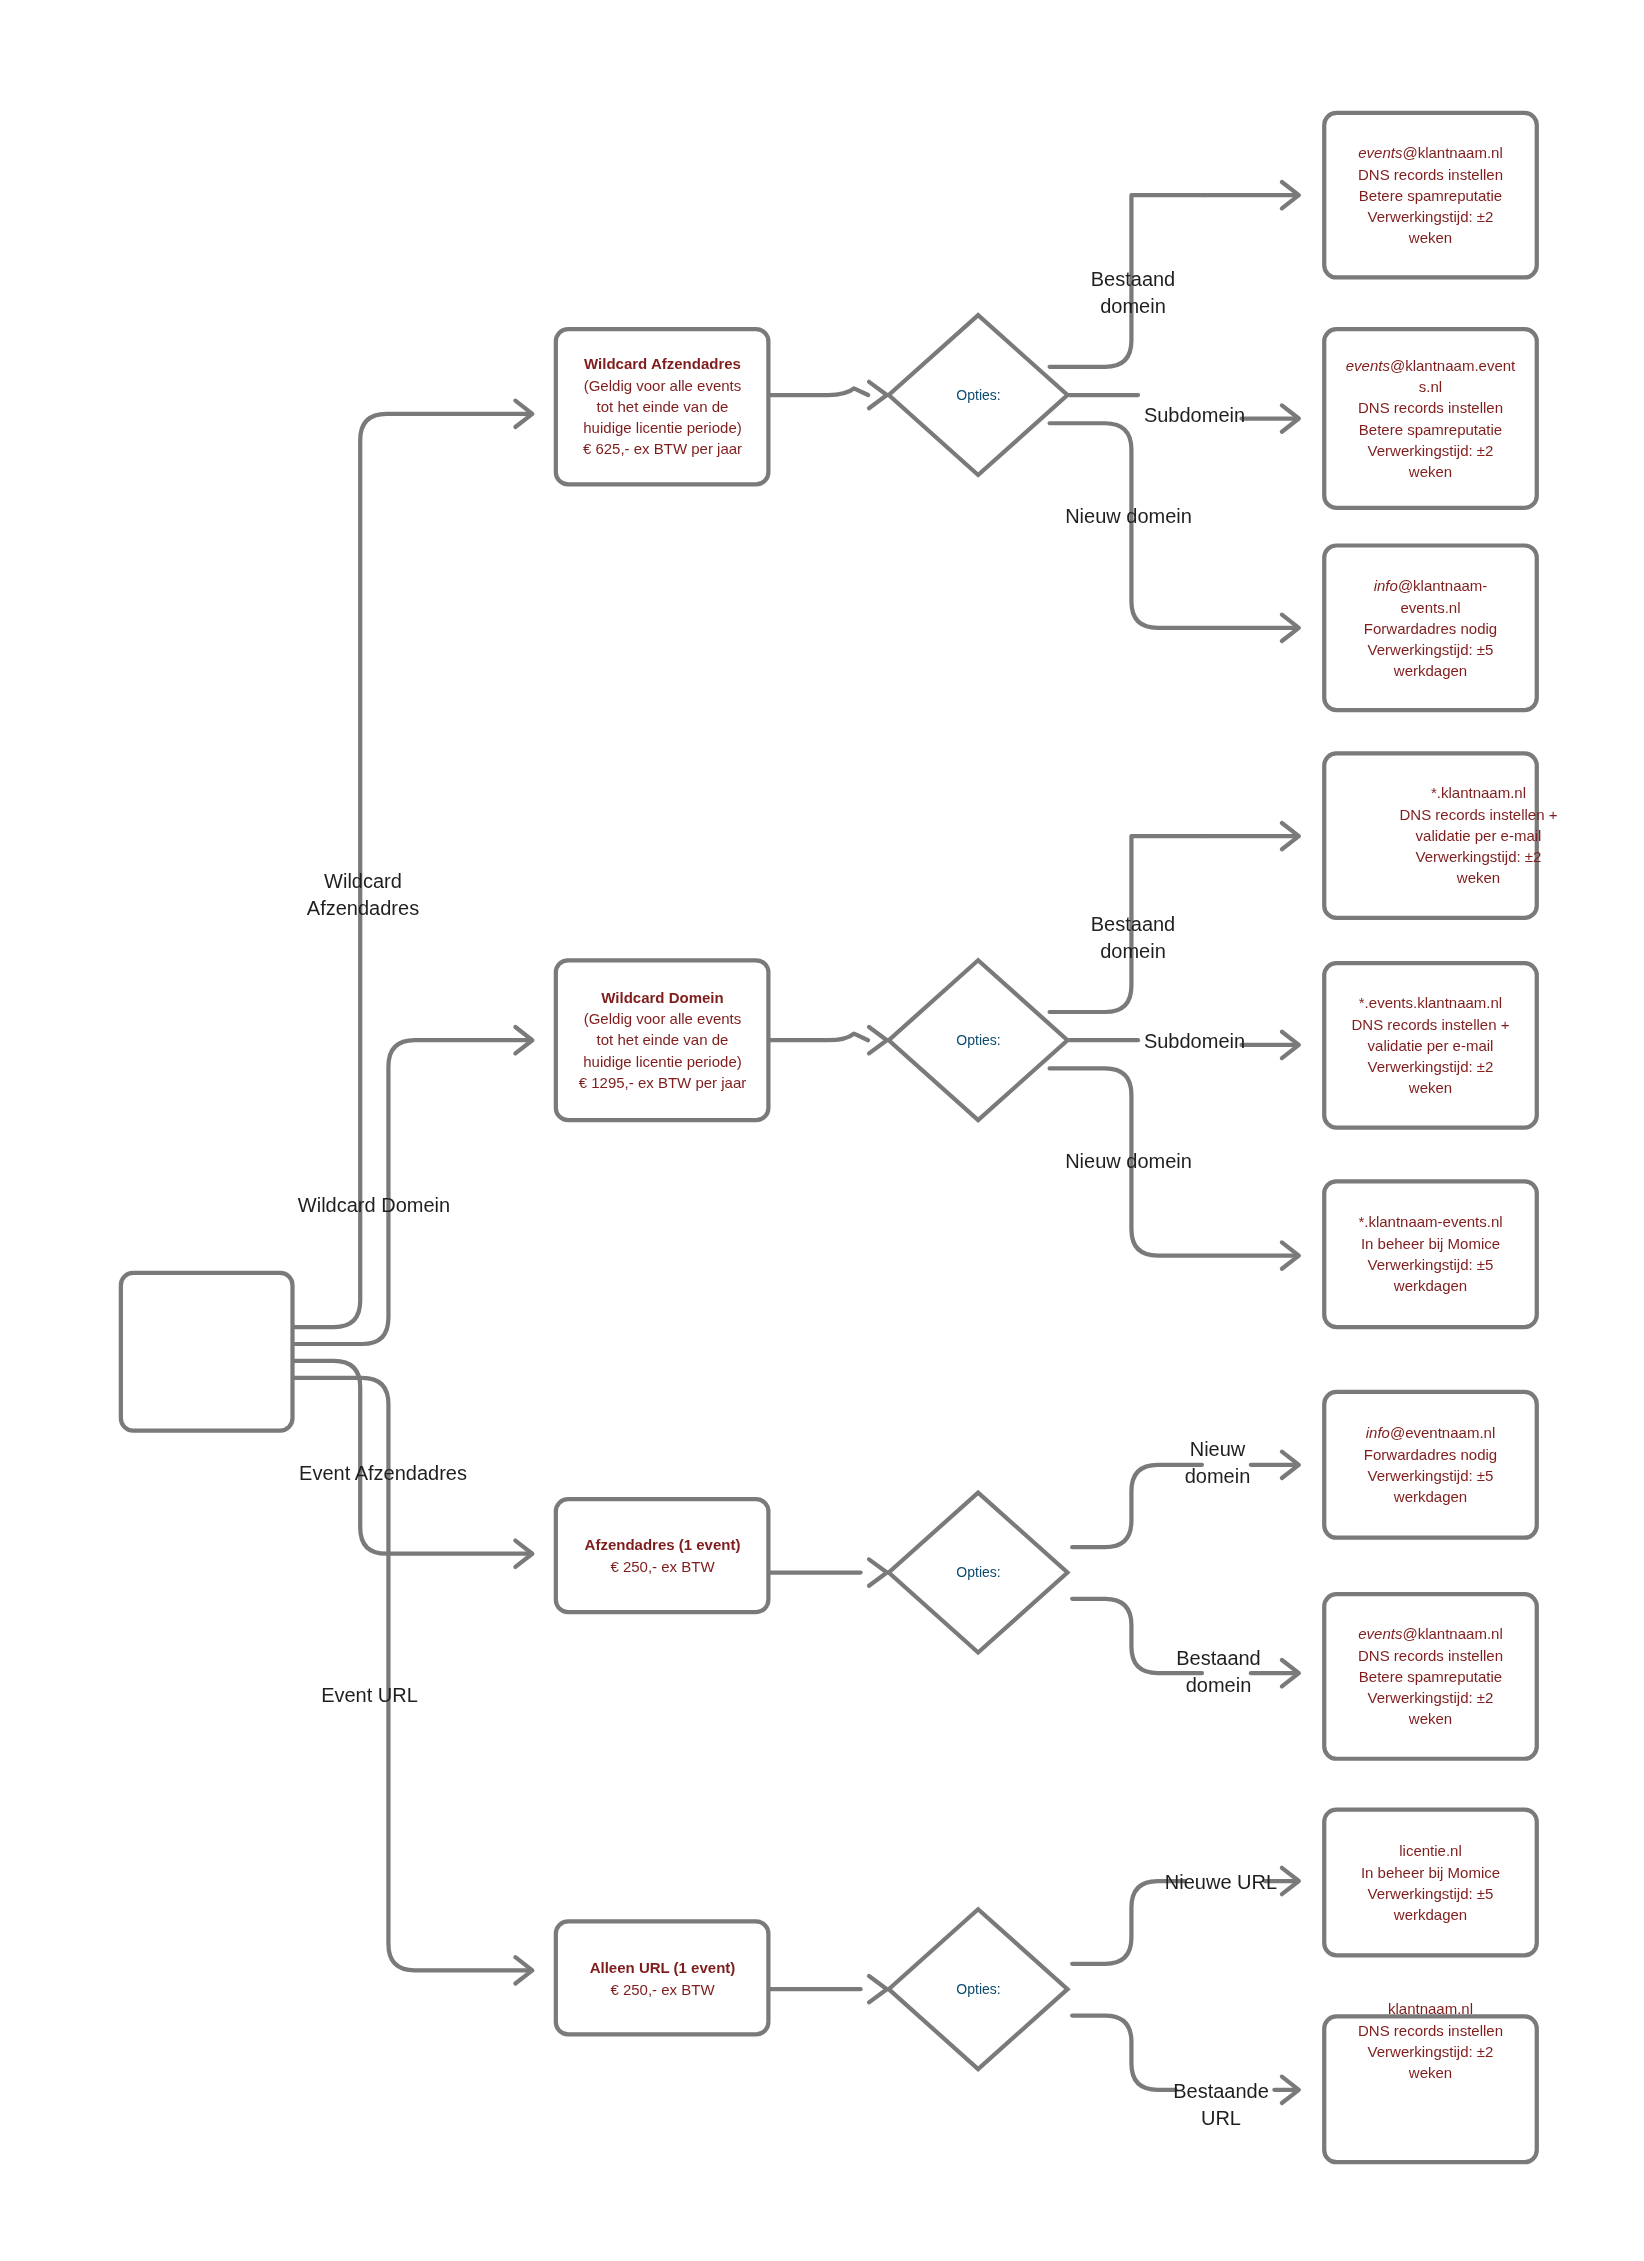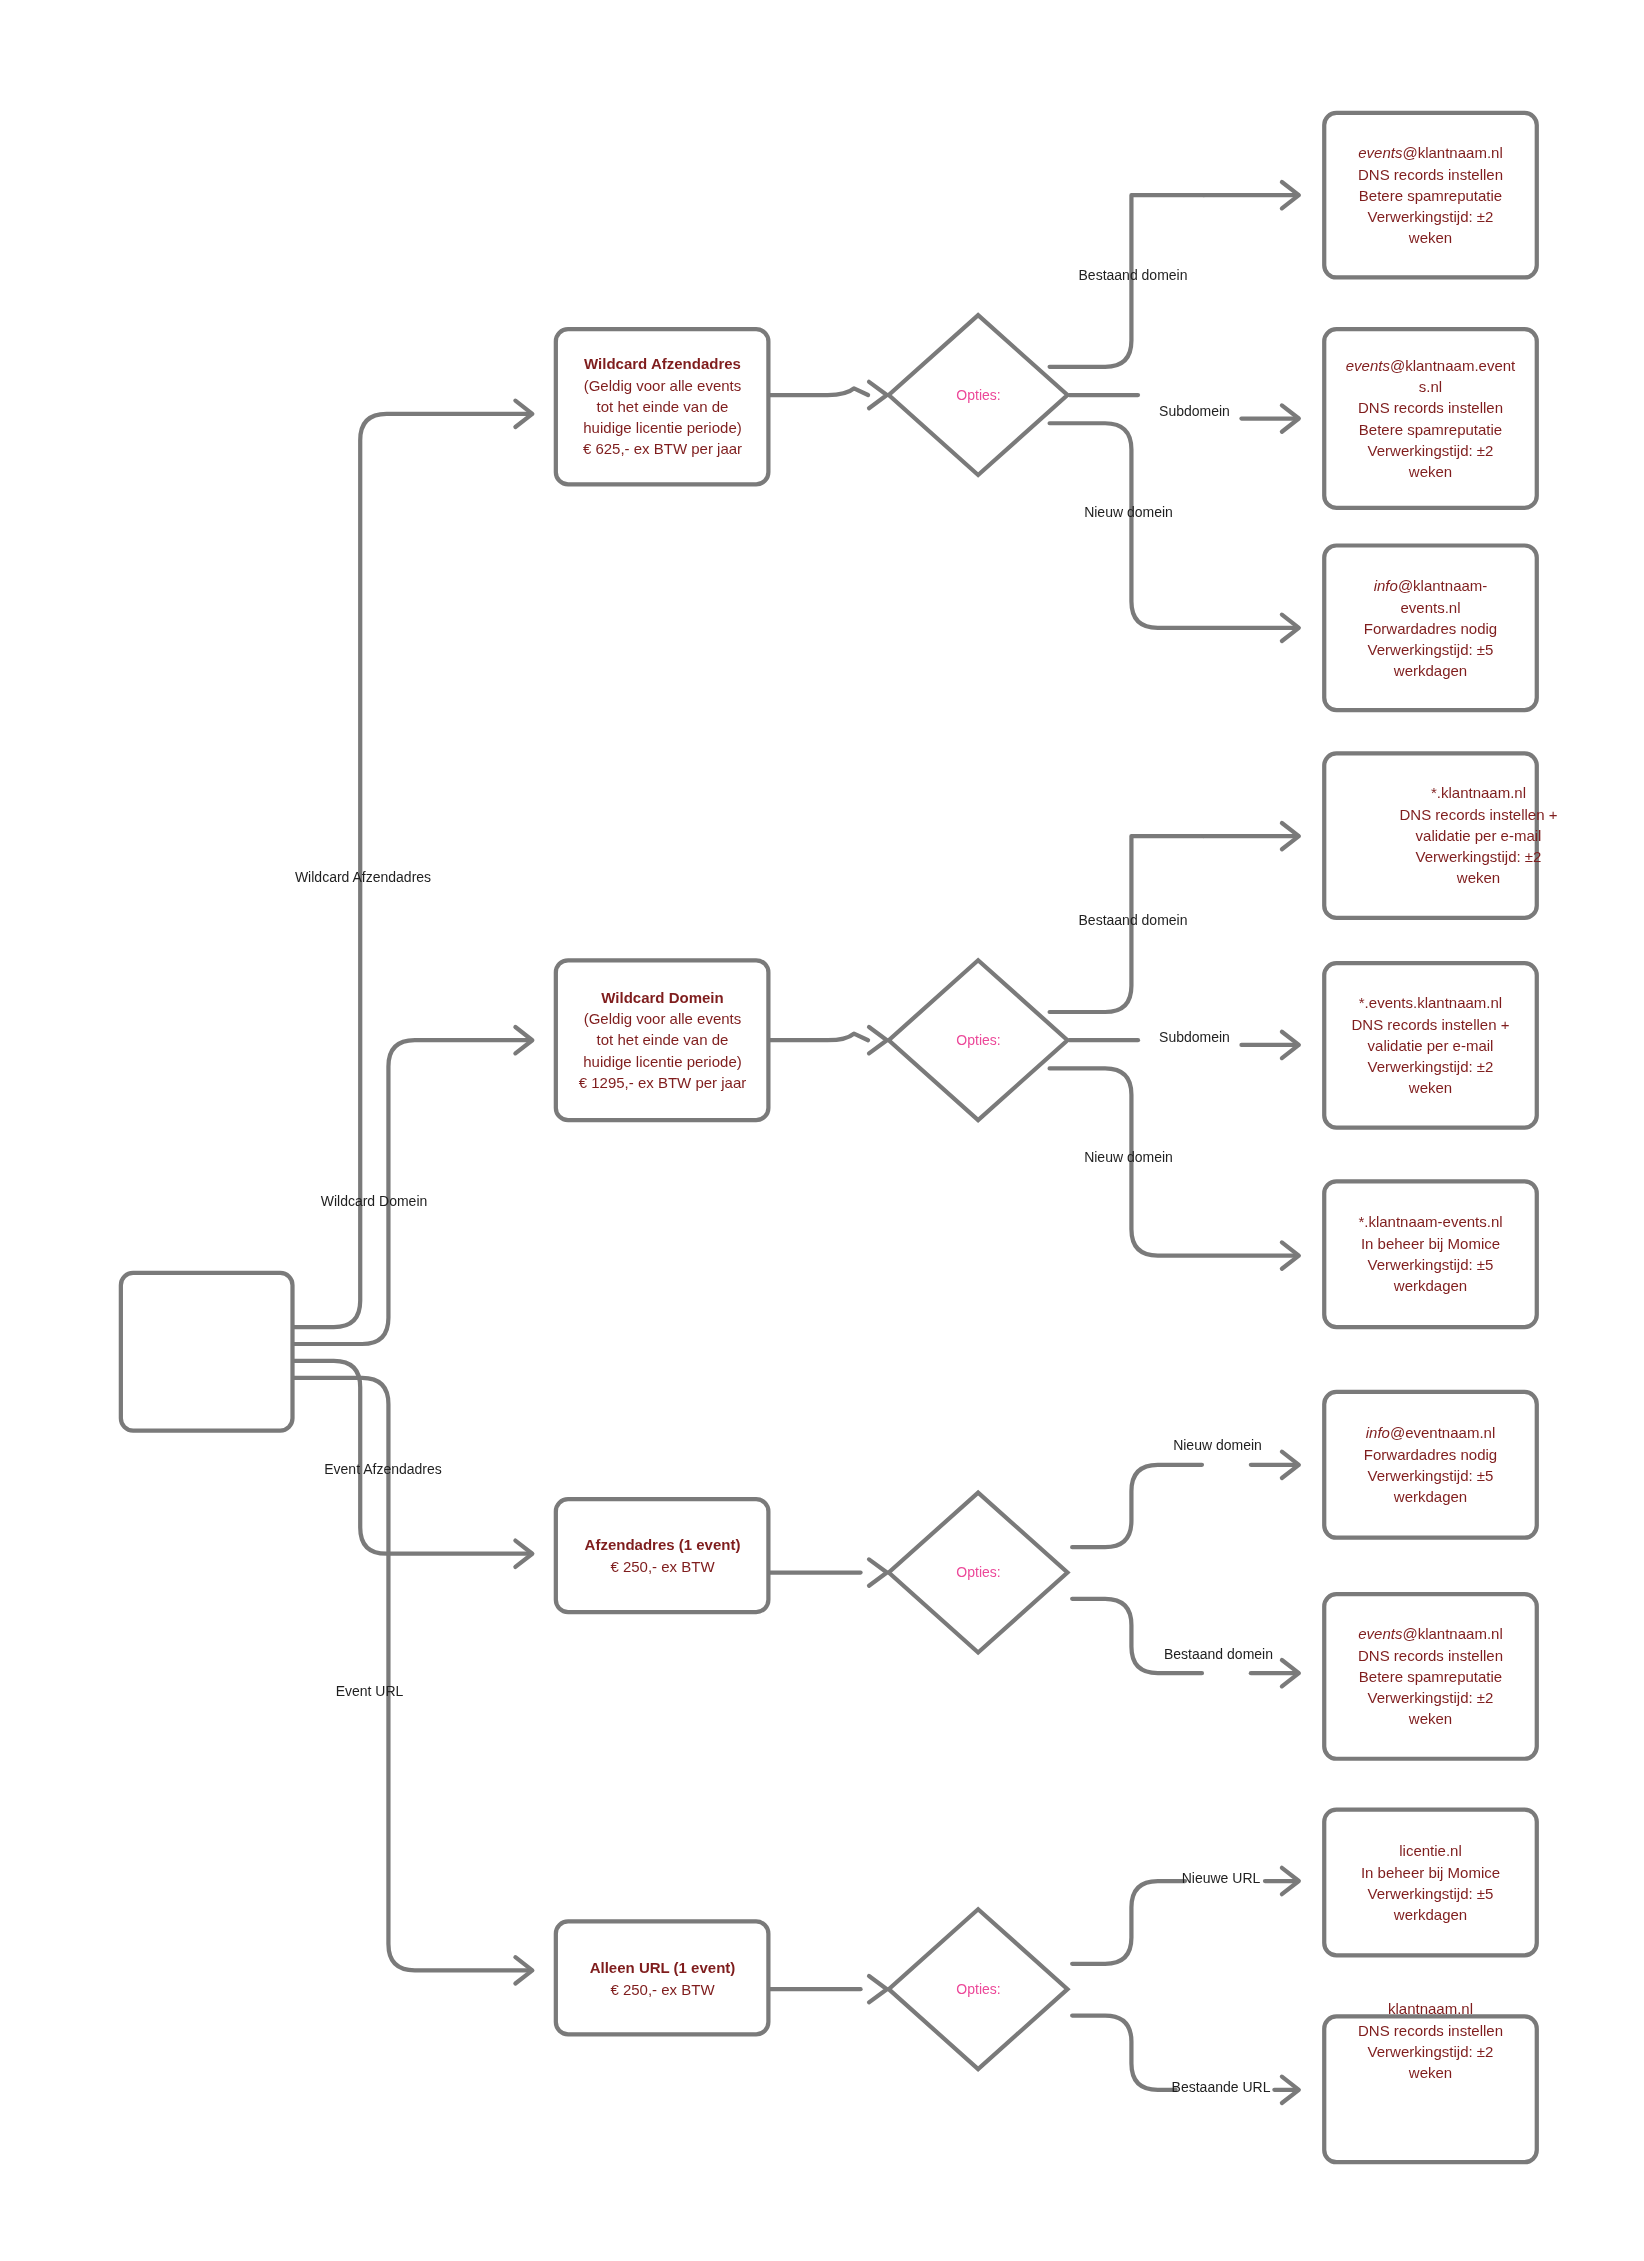--- a/index.html
+++ b/index.html
@@ -59,29 +59,29 @@
     padding: 4.7px 12.2px;
   }
   .node-box .ln { display: block; width: 100%; }
   .node-box .bold { font-weight: bold; }
   .node-box .em { font-style: italic; }
   .edge-label {
     position: absolute;
     box-sizing: border-box;
     text-align: center;
     color: #1f1f1f;
-    font-size: 14px;
+    font-size: 20px;
     line-height: 1.35;
     background: transparent;
     pointer-events: none;
   }
   .diamond-label {
     position: absolute;
     text-align: center;
-    color: #ec4899;
+    color: #0c4a6e;
     font-size: 14px;
     line-height: 1.3;
   }
 </style>
 </head>
 <body>
 
 <div id="diagram-root">
 
   <svg id="flow" viewBox="0 0 3496 4808">

